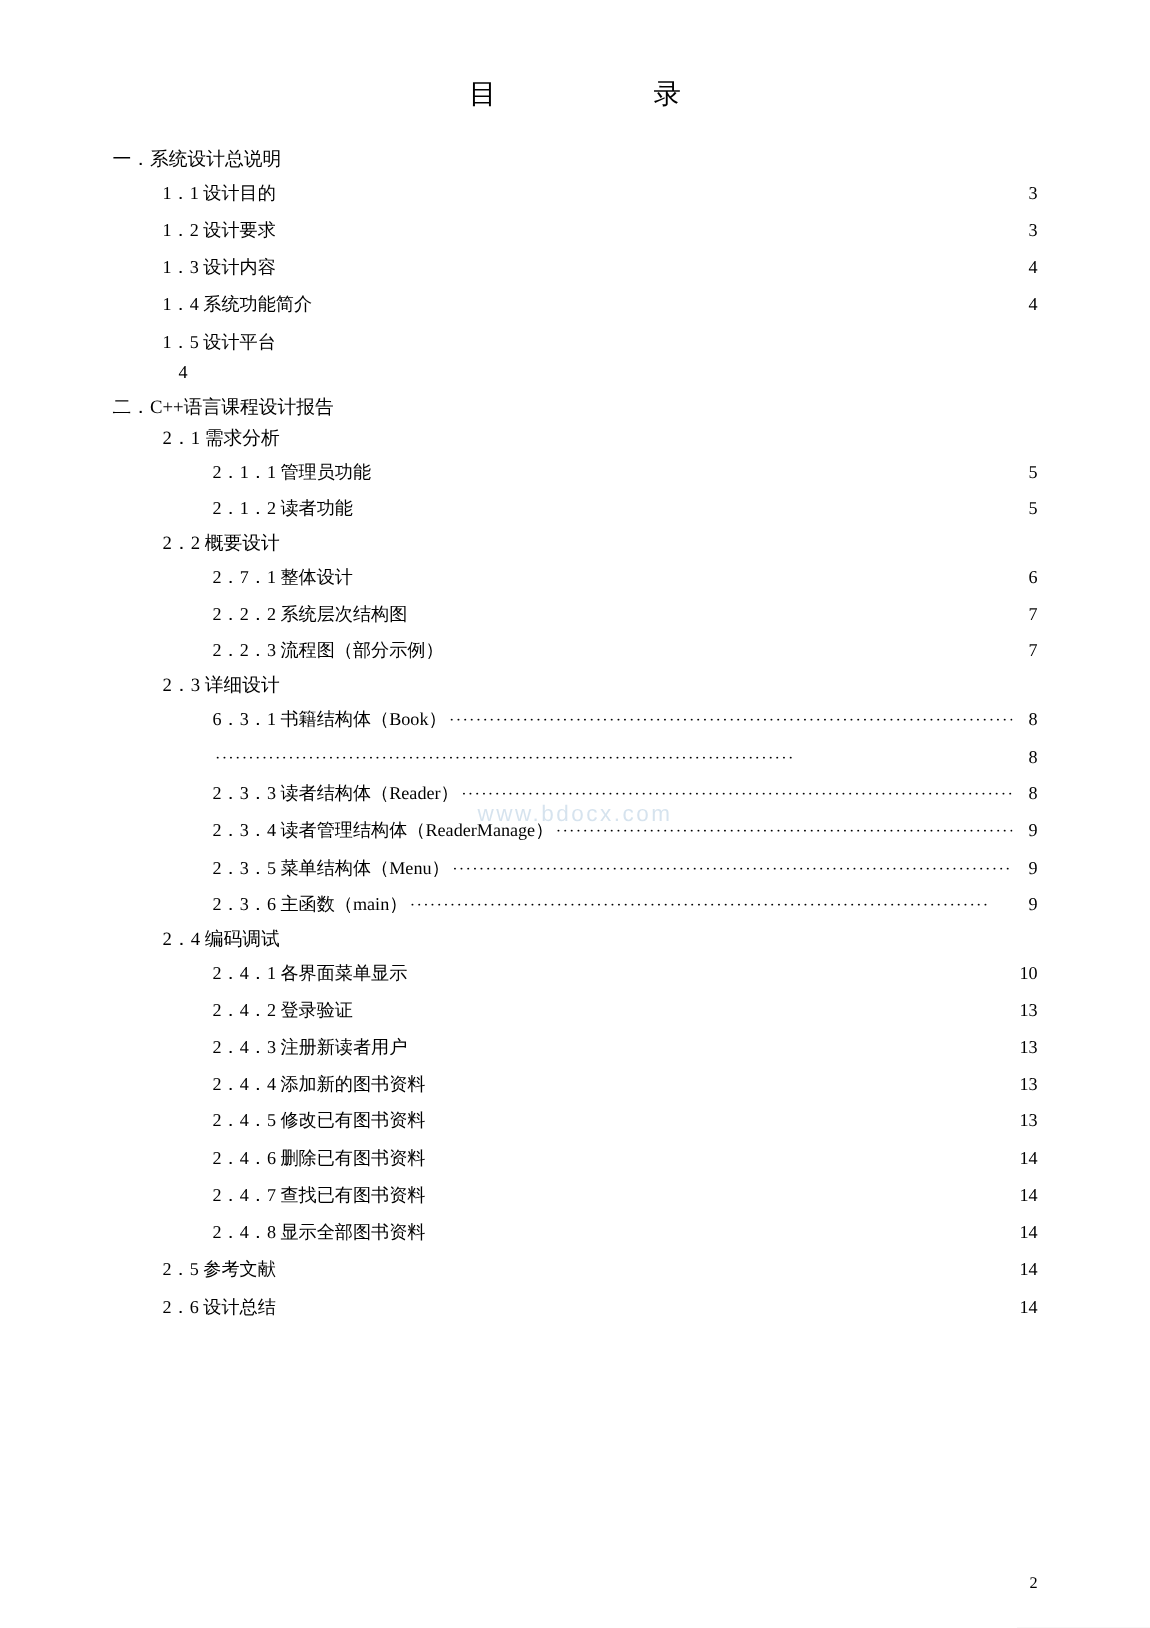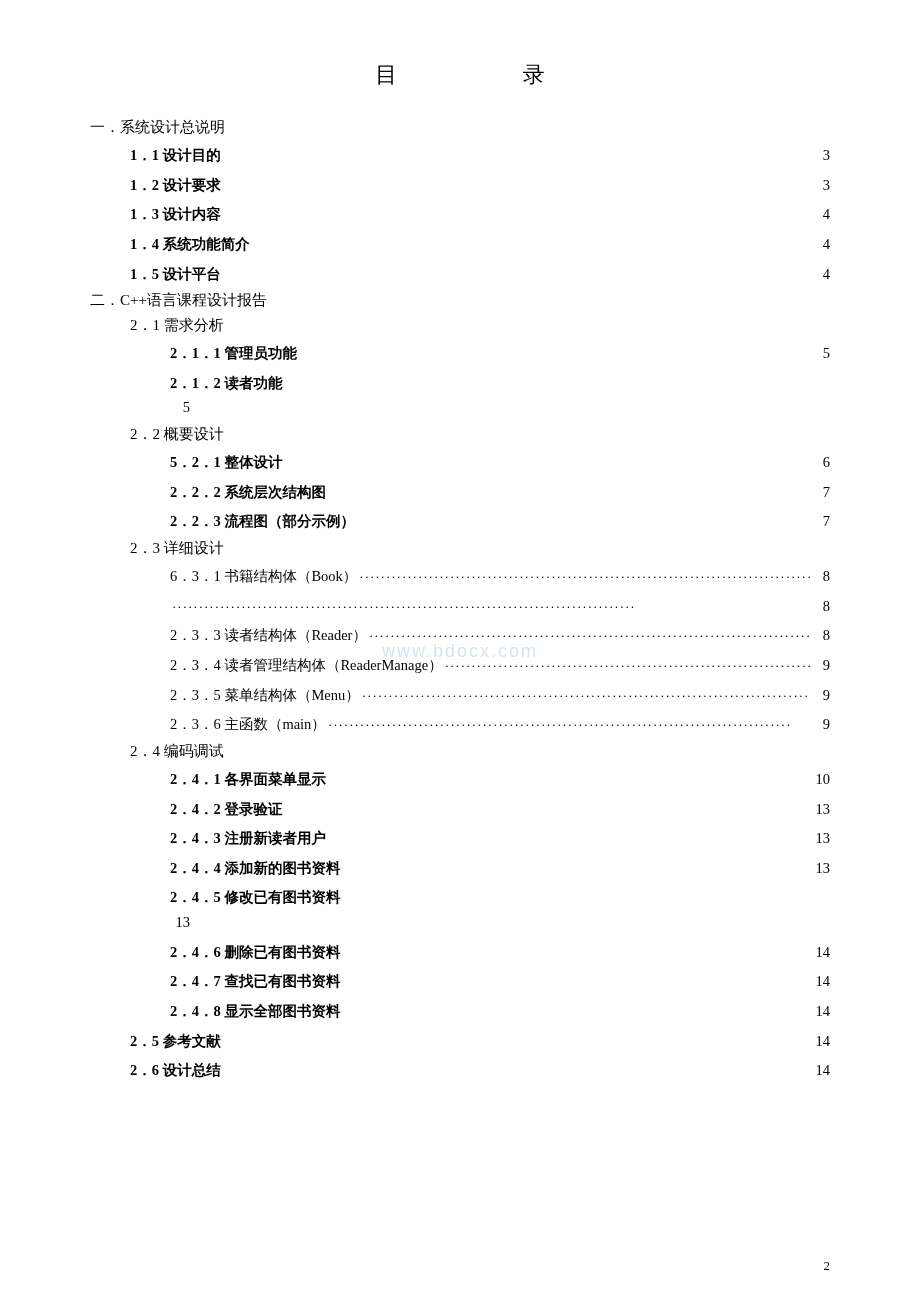--- a/index.html
+++ b/index.html
@@ -38,21 +38,20 @@
       display: flex;
       justify-content: space-between;
       align-items: baseline;
       font-size: 14.5px;
       color: #000;
       margin-bottom: 5px;
       line-height: 1.7;
     }
     .toc-entry .label {
       flex: 0 0 auto;
-      font-weight: bold;
     }
     .toc-entry .page-num {
       flex: 0 0 auto;
       min-width: 20px;
       text-align: right;
     }
     .watermark {
       position: absolute;
       top: 50%;
       left: 50%;
@@ -91,37 +90,37 @@
         <span class="page-num">3</span>
       </div>
       <div class="toc-entry" style="padding-left: 40px;">
         <span class="label">1．3 设计内容</span>
         <span class="page-num">4</span>
       </div>
       <div class="toc-entry" style="padding-left: 40px;">
         <span class="label">1．4 系统功能简介</span>
         <span class="page-num">4</span>
       </div>
-      <div class="toc-entry" style="padding-left: 40px;">
+      <div class="toc-entry" style="padding-left: 40px; flex-direction: column;">
         <span class="label">1．5 设计平台</span>
         <span class="page-num">4</span>
       </div>
       <div class="toc-section-header" style="padding-left: 0px;">二．C++语言课程设计报告</div>
       <div class="toc-section-header" style="padding-left: 40px;">2．1 需求分析</div>
       <div class="toc-entry" style="padding-left: 80px;">
         <span class="label">2．1．1    管理员功能</span>
         <span class="page-num">5</span>
       </div>
-      <div class="toc-entry" style="padding-left: 80px; flex-direction: column;">
+      <div class="toc-entry" style="padding-left: 80px;">
         <span class="label">2．1．2    读者功能</span>
         <span class="page-num">5</span>
       </div>
       <div class="toc-section-header" style="padding-left: 40px;">2．2 概要设计</div>
       <div class="toc-entry" style="padding-left: 80px;">
-        <span class="label">5．2．1    整体设计</span>
+        <span class="label">2．7．1    整体设计</span>
         <span class="page-num">6</span>
       </div>
       <div class="toc-entry" style="padding-left: 80px;">
         <span class="label">2．2．2    系统层次结构图</span>
         <span class="page-num">7</span>
       </div>
       <div class="toc-entry" style="padding-left: 80px;">
         <span class="label">2．2．3    流程图（部分示例）</span>
         <span class="page-num">7</span>
       </div>
@@ -165,21 +164,21 @@
         <span class="page-num">13</span>
       </div>
       <div class="toc-entry" style="padding-left: 80px; gap: 32px;">
         <span class="label">2．4．3    注册新读者用户</span>
         <span class="page-num">13</span>
       </div>
       <div class="toc-entry" style="padding-left: 80px; gap: 44px;">
         <span class="label">2．4．4    添加新的图书资料</span>
         <span class="page-num">13</span>
       </div>
-      <div class="toc-entry" style="padding-left: 80px; flex-direction: column;">
+      <div class="toc-entry" style="padding-left: 80px;">
         <span class="label">2．4．5    修改已有图书资料</span>
         <span class="page-num">13</span>
       </div>
       <div class="toc-entry" style="padding-left: 80px;">
         <span class="label">2．4．6    删除已有图书资料</span>
         <span class="page-num">14</span>
       </div>
       <div class="toc-entry" style="padding-left: 80px;">
         <span class="label">2．4．7    查找已有图书资料</span>
         <span class="page-num">14</span>

